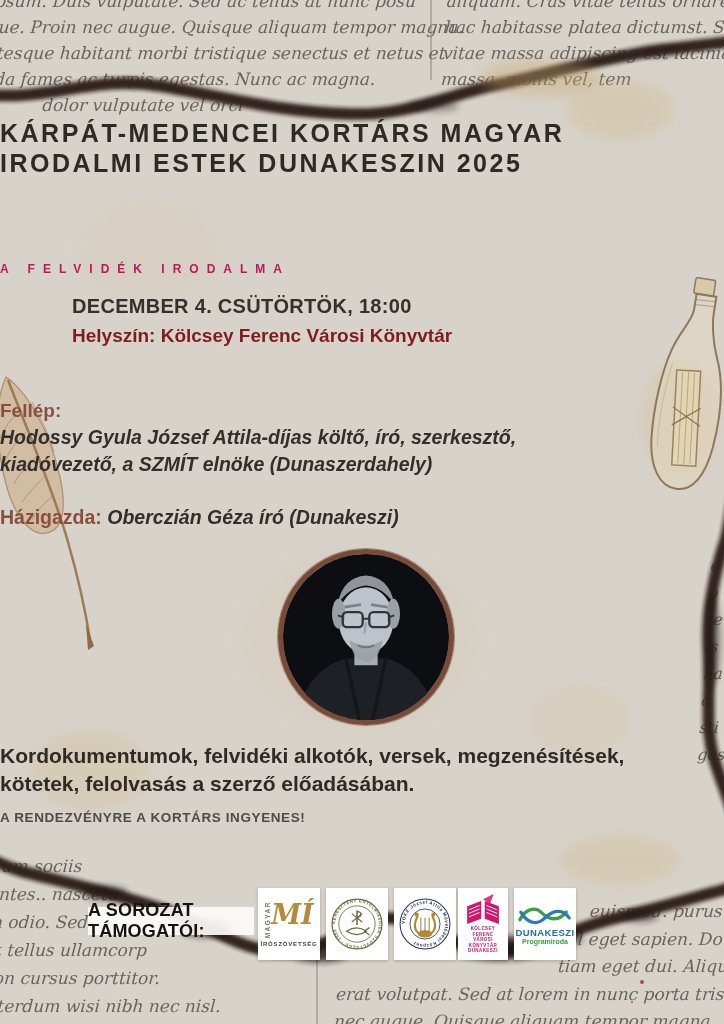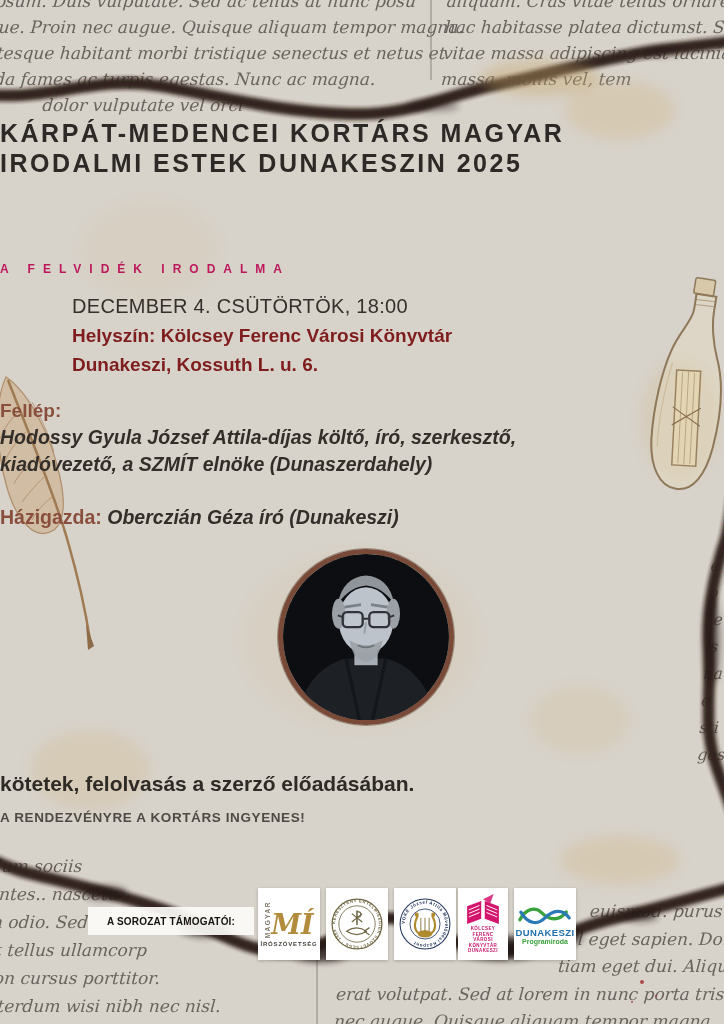--- a/index.html
+++ b/index.html
@@ -15,42 +15,42 @@
   .hw-re{font-size:16px;}
   .hw-re div{line-height:27px;}
   .fold{position:absolute;width:2px;background:rgba(118,112,104,.4);}
   
   .layer{position:absolute;left:0;top:0;}
   
   .ptxt{position:absolute;left:0;width:724px;}
   .title{font-size:25px;font-weight:800;letter-spacing:2.5px;color:#2d2926;line-height:30px;}
   .subtitle{font-size:12px;font-weight:800;letter-spacing:8px;color:#be185d;margin-top:38px;}
   .info{position:absolute;left:72px;top:295px;text-align:left;}
-  .date{font-size:20px;font-weight:400;color:#35302b;letter-spacing:.3px;}
+  .date{font-size:20px;font-weight:700;color:#35302b;letter-spacing:.3px;}
   .venue{font-size:19px;font-weight:700;color:#7f1d1d;margin-top:7px;}
   .label-brown{color:#8a4f3c;font-weight:700;}
   .dark{color:#332e29;font-weight:700;font-style:italic;}
   .perf{font-size:19.5px;}
   .desc{font-size:21px;font-weight:800;color:#2e2a26;}
   .free{font-size:13.5px;font-weight:800;color:#4f4a45;letter-spacing:.6px;}
   
   .portrait{position:absolute;left:278px;top:549px;width:166px;height:166px;
             border-radius:50%;border:5px solid #7a4a38;overflow:hidden;
             box-shadow:0 0 0 1px rgba(60,35,20,.4);}
   
   .chip{position:absolute;left:88px;top:907px;width:166px;height:28px;
         background:rgba(252,251,247,.93);display:flex;align-items:center;justify-content:center;
-        font-size:10px;font-weight:800;color:#17130f;letter-spacing:.2px;}
+        font-size:18px;font-weight:800;color:#17130f;letter-spacing:.2px;}
   .card{position:absolute;top:888px;height:72px;background:#fff;
         display:flex;flex-direction:column;align-items:center;justify-content:center;
         box-shadow:0 1px 3px rgba(40,30,20,.25);}
   .c1{left:258px;width:62px;} .c2{left:326px;width:62px;}
   .c3{left:394px;width:62px;} .c4{left:458px;width:50px;}
   .c5{left:514px;width:62px;}
-  .mi-wrap{display:flex;align-items:flex-end;}
+  .mi-wrap{display:flex;align-items:flex-start;}
   .mi-vert{writing-mode:vertical-rl;transform:rotate(180deg);font-size:6.5px;
            letter-spacing:1.5px;color:#7d7668;font-weight:700;}
   .mi-mono{font-family:"DejaVu Serif",serif;font-style:italic;font-weight:700;
            font-size:27px;color:#b28c3c;line-height:28px;}
   .mi-cap{font-size:6px;letter-spacing:.8px;color:#44423a;font-weight:700;margin-top:2px;}
   .kv-lines{margin-top:2px;text-align:center;}
   .kv-lines div{font-size:4.5px;line-height:5.5px;color:#c4136a;font-weight:700;letter-spacing:.4px;}
   .dk-name{font-size:9.5px;font-weight:800;color:#1f6fae;letter-spacing:.4px;line-height:10px;}
   .dk-sub{font-size:7px;color:#3aa23c;font-weight:700;line-height:8px;}
   .speckles{position:absolute;left:640px;top:980px;width:4px;height:4px;border-radius:50%;
@@ -182,21 +182,20 @@
   <div class="ptxt title" style="top:118px;">
     <div>KÁRPÁT-MEDENCEI KORTÁRS MAGYAR</div>
     <div>IRODALMI ESTEK DUNAKESZIN 2025</div>
   </div>
 
   <div class="ptxt subtitle" style="top:224px;">A FELVIDÉK IRODALMA</div>
 
   <div class="info">
     <div class="date">DECEMBER 4. CSÜTÖRTÖK, 18:00</div>
     <div class="venue">Helyszín: Kölcsey Ferenc Városi Könyvtár</div>
-    <div class="venue">Dunakeszi, Kossuth L. u. 6.</div>
   </div>
 
   <div class="ptxt label-brown" style="top:400px;font-size:19px;">Fellép:</div>
   <div class="ptxt dark perf" style="top:426px;">Hodossy Gyula József Attila-díjas költő, író, szerkesztő,</div>
   <div class="ptxt dark perf" style="top:453px;">kiadóvezető, a SZMÍT elnöke (Dunaszerdahely)</div>
 
   <div class="ptxt" style="top:506px;font-size:19.5px;">
     <span class="label-brown">Házigazda:</span>
     <span class="dark">Oberczián Géza író (Dunakeszi)</span>
   </div>
@@ -216,20 +215,21 @@
         <rect x="36" y="35" width="12" height="9" rx="2.5" stroke="#30343a" stroke-width="1.4" fill="rgba(255,255,255,.06)"></rect>
         <rect x="52" y="35" width="12" height="9" rx="2.5" stroke="#30343a" stroke-width="1.4" fill="rgba(255,255,255,.06)"></rect>
         <path d="M48,39 L52,39 M36,38 L33,37 M64,38 L67,37" stroke="#30343a" stroke-width="1.2" fill="none"></path>
       </g>
       <path d="M50,41 L49,48" stroke="#9aa0a6" stroke-width="1.2" fill="none"></path>
       <path d="M40,52 Q50,58 60,52 Q58,64 50,65 Q42,64 40,52 Z" fill="#9aa0a6" opacity=".85"></path>
       <path d="M45,55 Q50,57.5 55,55" stroke="#6e7378" stroke-width="1" fill="none"></path>
     </svg>
   </div>
 
+  <div class="ptxt desc" style="top:744px;">Kordokumentumok, felvidéki alkotók, versek, megzenésítések,</div>
   <div class="ptxt desc" style="top:772px;">kötetek, felolvasás a szerző előadásában.</div>
   <div class="ptxt free" style="top:810px;">A RENDEZVÉNYRE A KORTÁRS INGYENES!</div>
 
   <div class="chip">A SOROZAT TÁMOGATÓI:</div>
 
   <div class="card c1">
     <div class="mi-wrap">
       <span class="mi-vert">MAGYAR</span>
       <span class="mi-mono">MÍ</span>
     </div>

